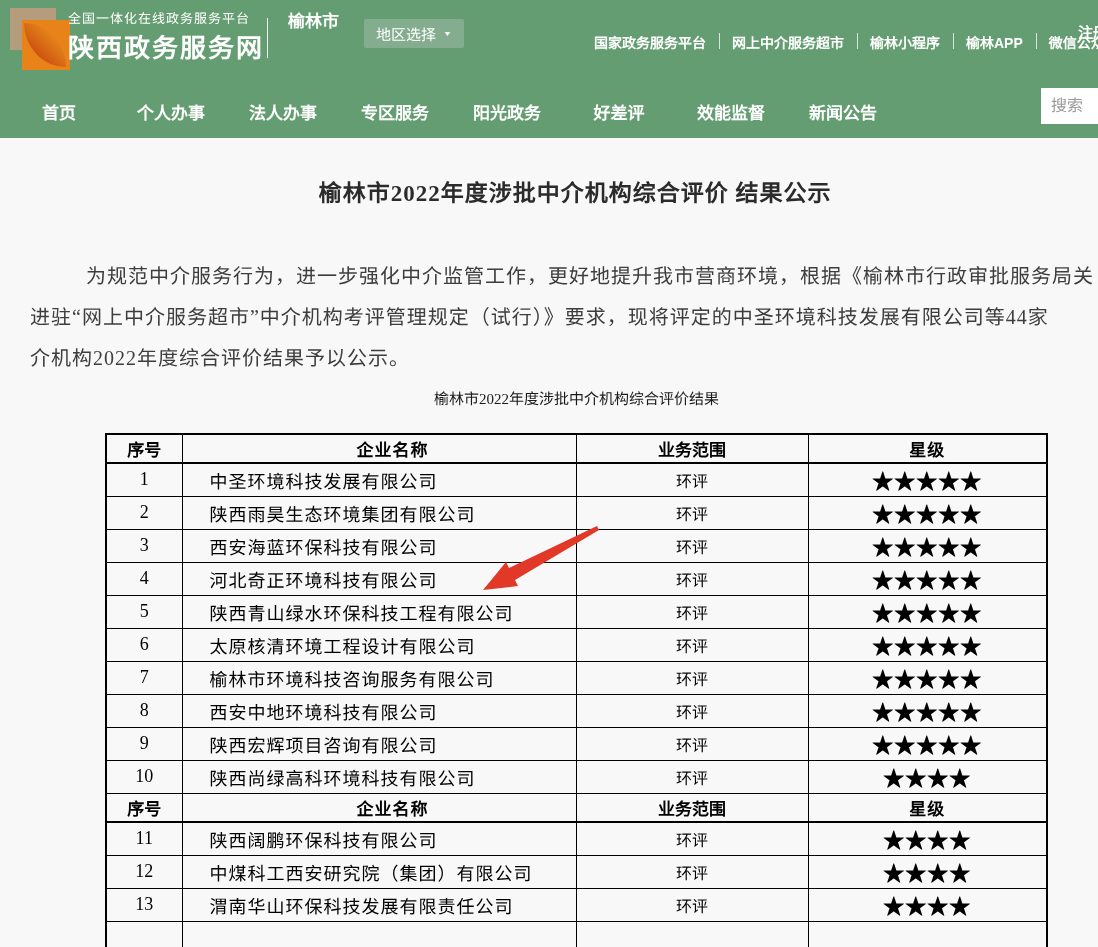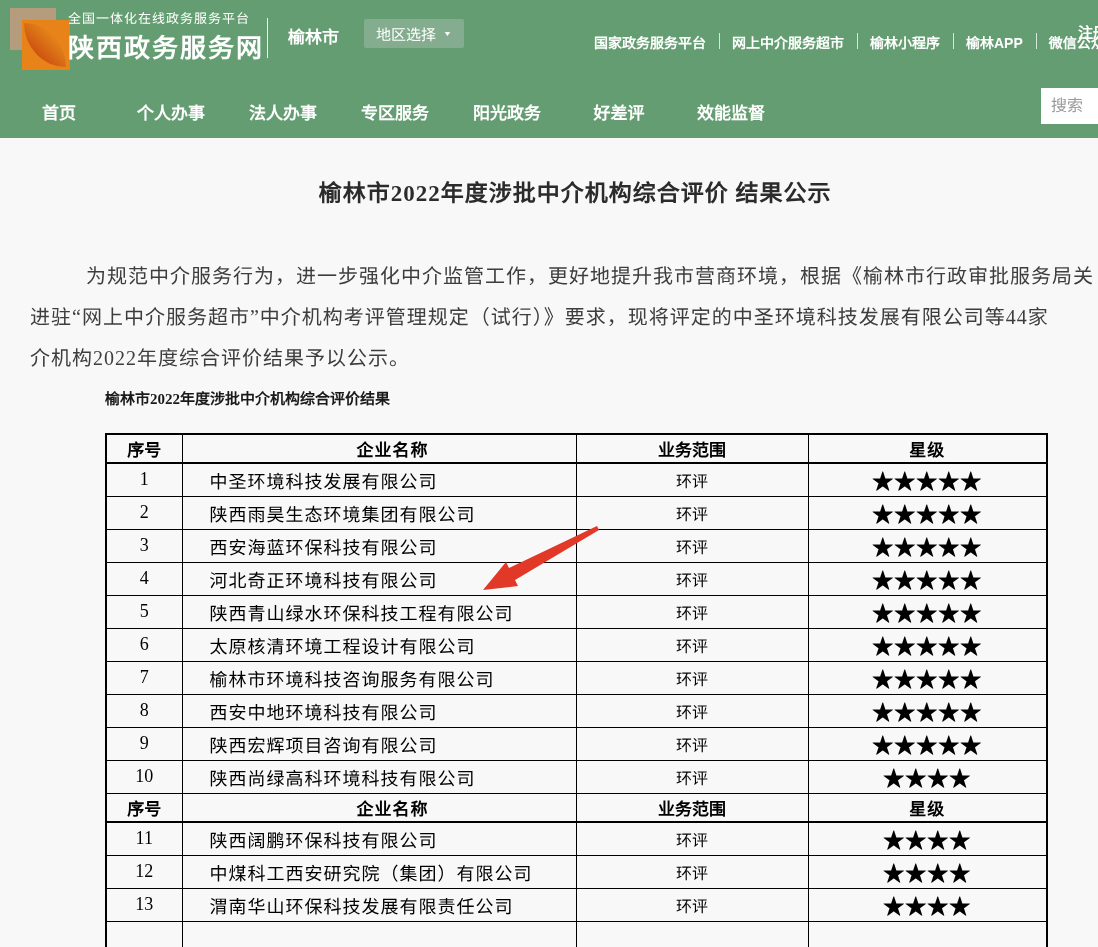--- a/index.html
+++ b/index.html
@@ -19,21 +19,21 @@
   .logo{position:absolute;left:8px;top:6px;width:62px;height:64px;cursor:pointer;}
   .logo .sq-tan{position:absolute;left:2px;top:2px;width:46px;height:42px;background:#b59c7d;}
   .logo .sq-orange{position:absolute;left:14px;top:14px;width:48px;height:50px;background:#e8831a;}
   .logo .leaf{position:absolute;left:2px;top:3px;width:42px;height:44px;
     background:linear-gradient(45deg,#c23c0c 10%,#ef9b1e 90%);
     border-radius:0 100% 0 100%;}
   .brand{position:absolute;left:68px;top:10px;color:#fff;}
   .brand .small{font-size:13px;letter-spacing:1px;line-height:18px;}
   .brand .big{font-size:26px;font-weight:bold;letter-spacing:2px;line-height:36px;margin-top:2px;}
   .v-divider{position:absolute;left:267px;top:18px;width:1px;height:40px;background:rgba(255,255,255,.9);}
-  .city-label{position:absolute;left:288px;top:28px;color:#fff;font-size:17px;font-weight:bold;line-height:20px;}
+  .city-label{position:absolute;left:288px;top:12px;color:#fff;font-size:17px;font-weight:bold;line-height:20px;}
   .region-btn{position:absolute;left:352px;top:19px;height:29px;padding:0 12px;
     background:var(--region-button-green);color:#fff;font-size:15px;border:none;
     display:flex;align-items:center;gap:7px;cursor:pointer;border-radius:2px;margin-left:12px;}
   .region-btn .caret{font-size:9px;transform:scaleY(.8);}
   .top-links{position:absolute;left:581px;top:23px;display:flex;align-items:center;list-style:none;}
   .top-links li{color:#fff;font-size:14px;font-weight:700;white-space:nowrap;padding:0 13px;cursor:pointer;position:relative;margin-top:9px;}
   .top-links li + li::before{content:"";position:absolute;left:0;top:1px;width:1px;height:16px;background:rgba(255,255,255,.75);}
   .register-link{position:absolute;left:1078px;top:21px;color:#fff;font-size:15px;font-weight:bold;white-space:nowrap;cursor:pointer;}
   .main-nav{position:absolute;left:0;top:85px;width:1098px;height:53px;display:flex;padding-left:3px;}
   .main-nav .nav-item{width:112px;display:flex;align-items:center;justify-content:center;
@@ -42,21 +42,21 @@
     border:none;outline:none;padding:0 10px;font-size:16px;color:#333;
     font-family:"Liberation Sans","DejaVu Sans",sans-serif;}
   .search-box::placeholder{color:#999;}
   
   .content{position:absolute;top:138px;left:0;width:1150px;
     font-family:"Liberation Serif","DejaVu Serif",serif;}
   .doc-title{margin-top:40px;text-align:center;font-size:23px;font-weight:bold;color:#2b2b2b;line-height:32px;letter-spacing:1px;}
   .doc-paragraph{margin-top:46px;margin-left:30px;}
   .doc-paragraph .pline{white-space:nowrap;font-size:20px;line-height:41px;color:#3d3d3d;letter-spacing:1px;}
   .doc-paragraph .pline.indent{text-indent:56px;}
-  .table-caption{margin-top:12px;font-size:15px;font-weight:bold;color:#1a1a1a;line-height:17px;width:943px;margin-left:105px;}
+  .table-caption{margin-top:12px;text-align:center;font-size:15px;font-weight:normal;color:#1a1a1a;line-height:17px;width:943px;margin-left:105px;}
   .results-table{margin:25px 0 0 105px;width:943px;border-collapse:collapse;table-layout:fixed;
     border:2px solid #000;background:transparent;}
   .results-table td{border:1px solid #000;color:#000;overflow:hidden;}
   .results-table .hrow td{height:29px;font-weight:bold;font-size:17px;text-align:center;border-bottom:2px solid #000;}
   .results-table .drow td{height:33px;}
   .c0{width:76px;text-align:center;font-size:18px;}
   .c1{width:394px;text-align:left;padding-left:27px;font-size:18px;letter-spacing:1px;}
   .c2{width:232px;text-align:center;font-size:16px;}
   .c3{width:239px;text-align:center;font-size:21px;font-weight:bold;letter-spacing:1px;}
   .arrow-annotation{position:absolute;left:478px;top:521px;pointer-events:none;}
@@ -98,20 +98,21 @@
   <div class="register-link">注册</div>
 
   <nav class="main-nav">
     <div class="nav-item">首页</div>
     <div class="nav-item">个人办事</div>
     <div class="nav-item">法人办事</div>
     <div class="nav-item">专区服务</div>
     <div class="nav-item">阳光政务</div>
     <div class="nav-item">好差评</div>
     <div class="nav-item">效能监督</div>
+    <div class="nav-item">新闻公告</div>
   </nav>
 
   <input class="search-box" placeholder="搜索" style="">
 </header>
 
 <main class="content">
 
   <h1 class="doc-title">榆林市2022年度涉批中介机构综合评价 结果公示</h1>
 
   <div class="doc-paragraph">

